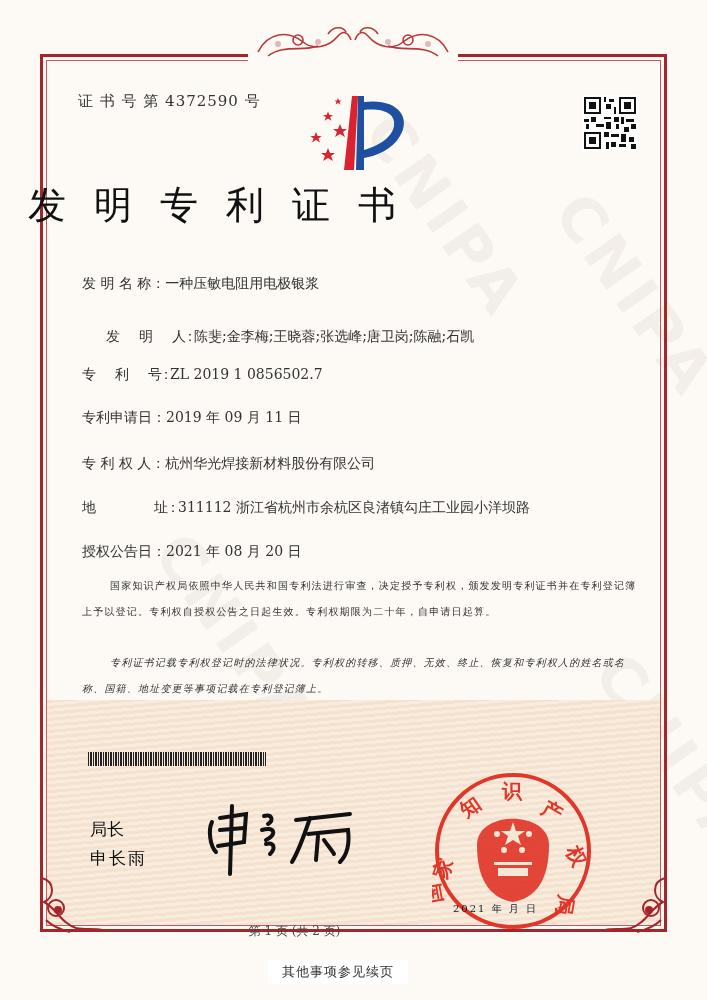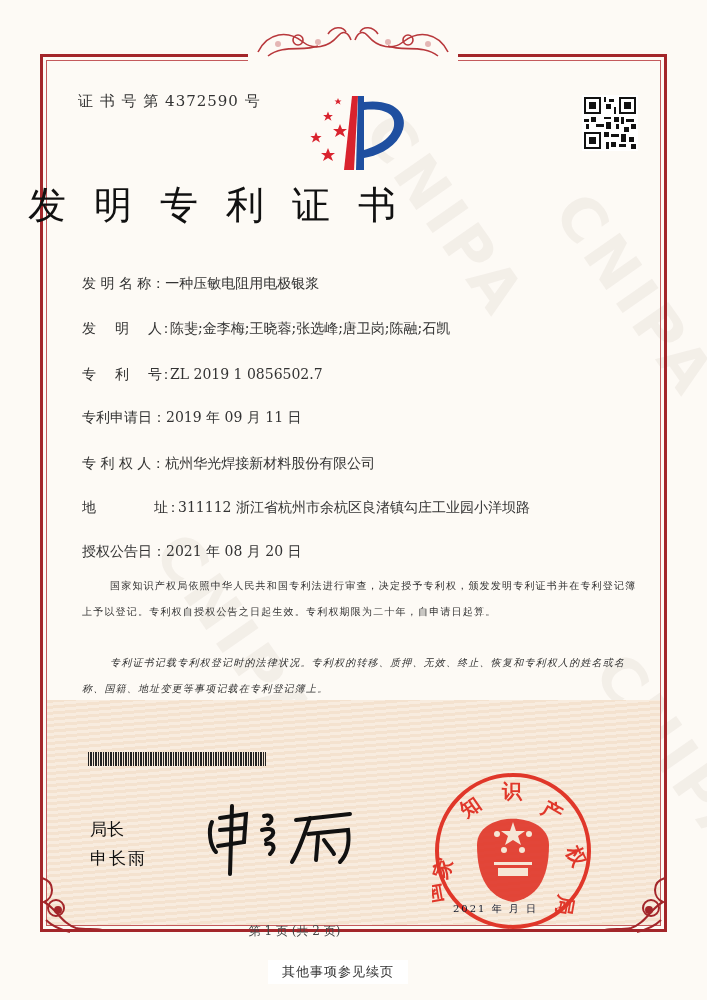--- a/index.html
+++ b/index.html
@@ -155,21 +155,21 @@
         <rect x="14" y="19" width="3" height="1"></rect>
         <rect x="19" y="19" width="2" height="2"></rect>
     </g>
   </svg>
 
   <div class="title">发明专利证书</div>
 
   <div class="field" style="top:275px;">
     <span class="lbl">发 明 名 称：</span><span class="val">一种压敏电阻用电极银浆</span>
   </div>
-  <div class="field" style="top:320px;">
+  <div class="field" style="top:328px;margin-left:24px;">
     <span class="lbl" style="letter-spacing:-3px;">发　　明　　人：</span><span class="val">陈斐;金李梅;王晓蓉;张选峰;唐卫岗;陈融;石凯</span>
   </div>
   <div class="field" style="top:366px;">
     <span class="lbl" style="letter-spacing:-3px;">专　　利　　号：</span><span class="val">ZL 2019 1 0856502.7</span>
   </div>
   <div class="field" style="top:409px;">
     <span class="lbl">专利申请日：</span><span class="val">2019 年 09 月 11 日</span>
   </div>
   <div class="field" style="top:455px;">
     <span class="lbl">专 利 权 人：</span><span class="val">杭州华光焊接新材料股份有限公司</span>

